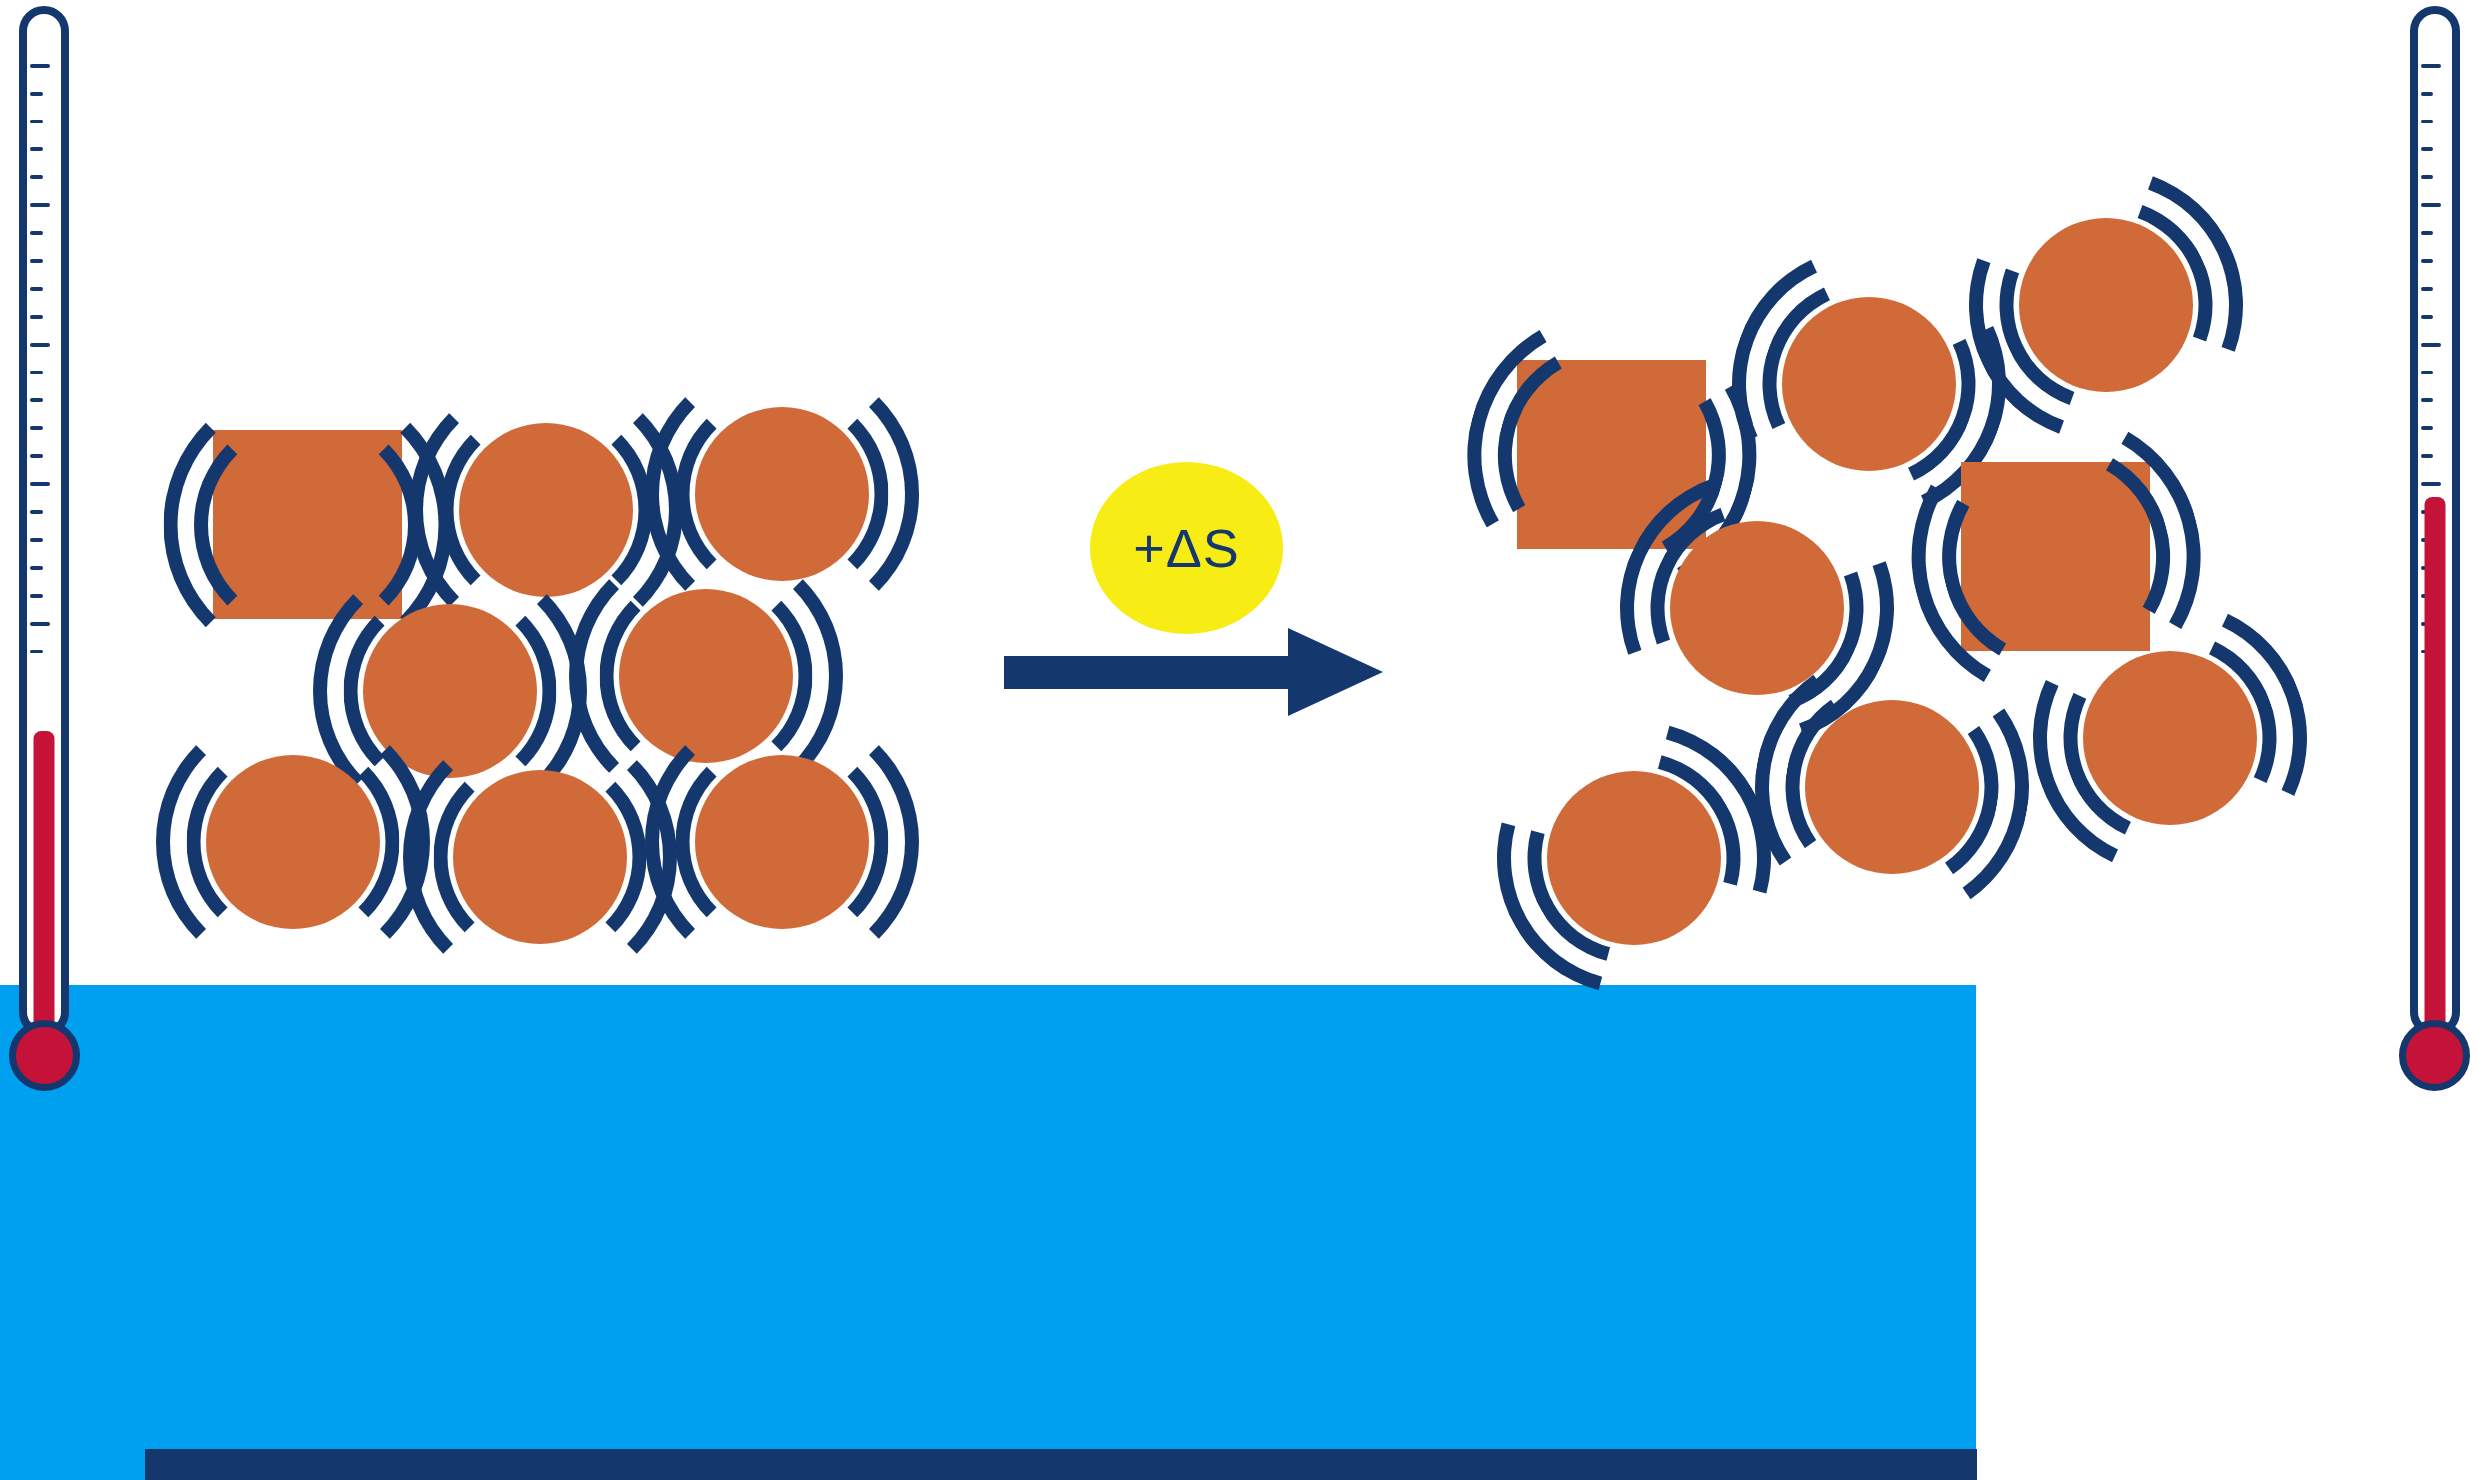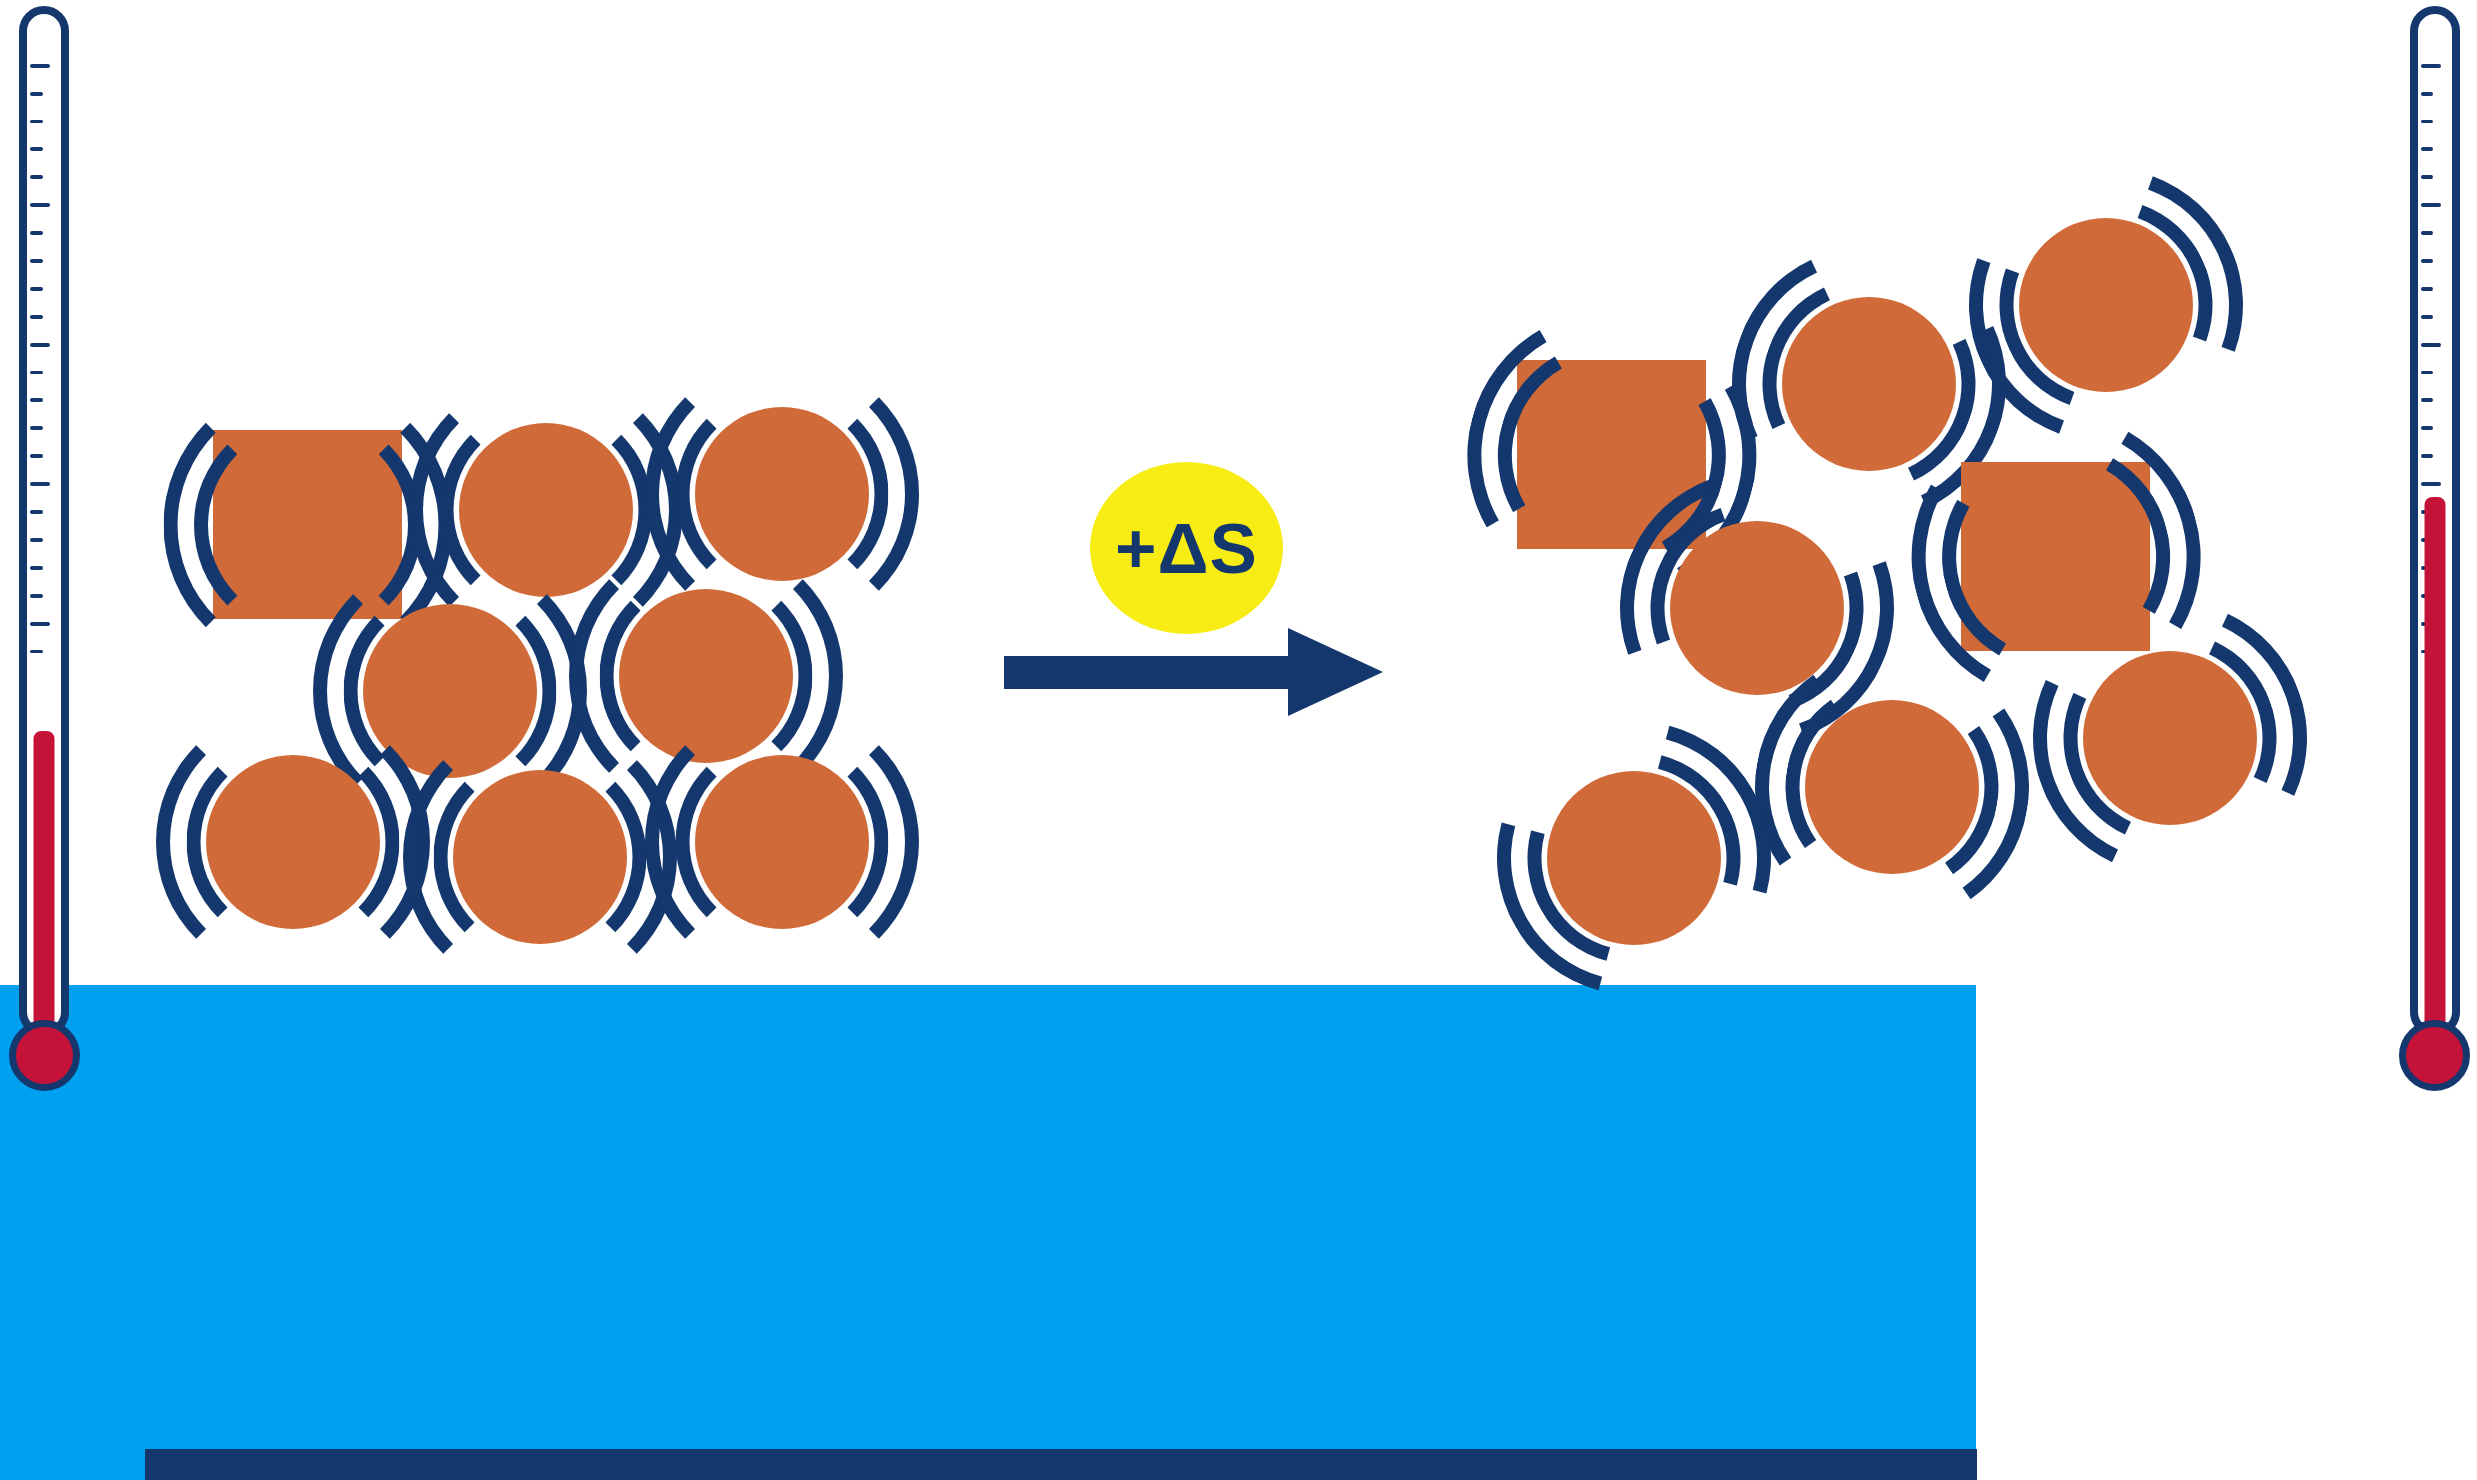--- a/index.html
+++ b/index.html
@@ -61,21 +61,21 @@
     border-left: 95px solid var(--navy);
   }
 
   
   .delta-badge {
     position: absolute; left: 1090px; top: 462px; width: 193px; height: 172px;
     background: var(--label-yellow); border-radius: 50%;
     display: flex; align-items: center; justify-content: center;
   }
   .delta-badge span {
-    color: var(--navy); font-size: 71px; font-weight: bold; letter-spacing: 1px;
+    color: var(--navy); font-size: 54px; font-weight: normal; letter-spacing: 1px;
   }
 </style>
 </head>
 <body>
 
 <div class="stage">
 
   <div class="water"></div>
   <div class="water-edge"></div>
 

